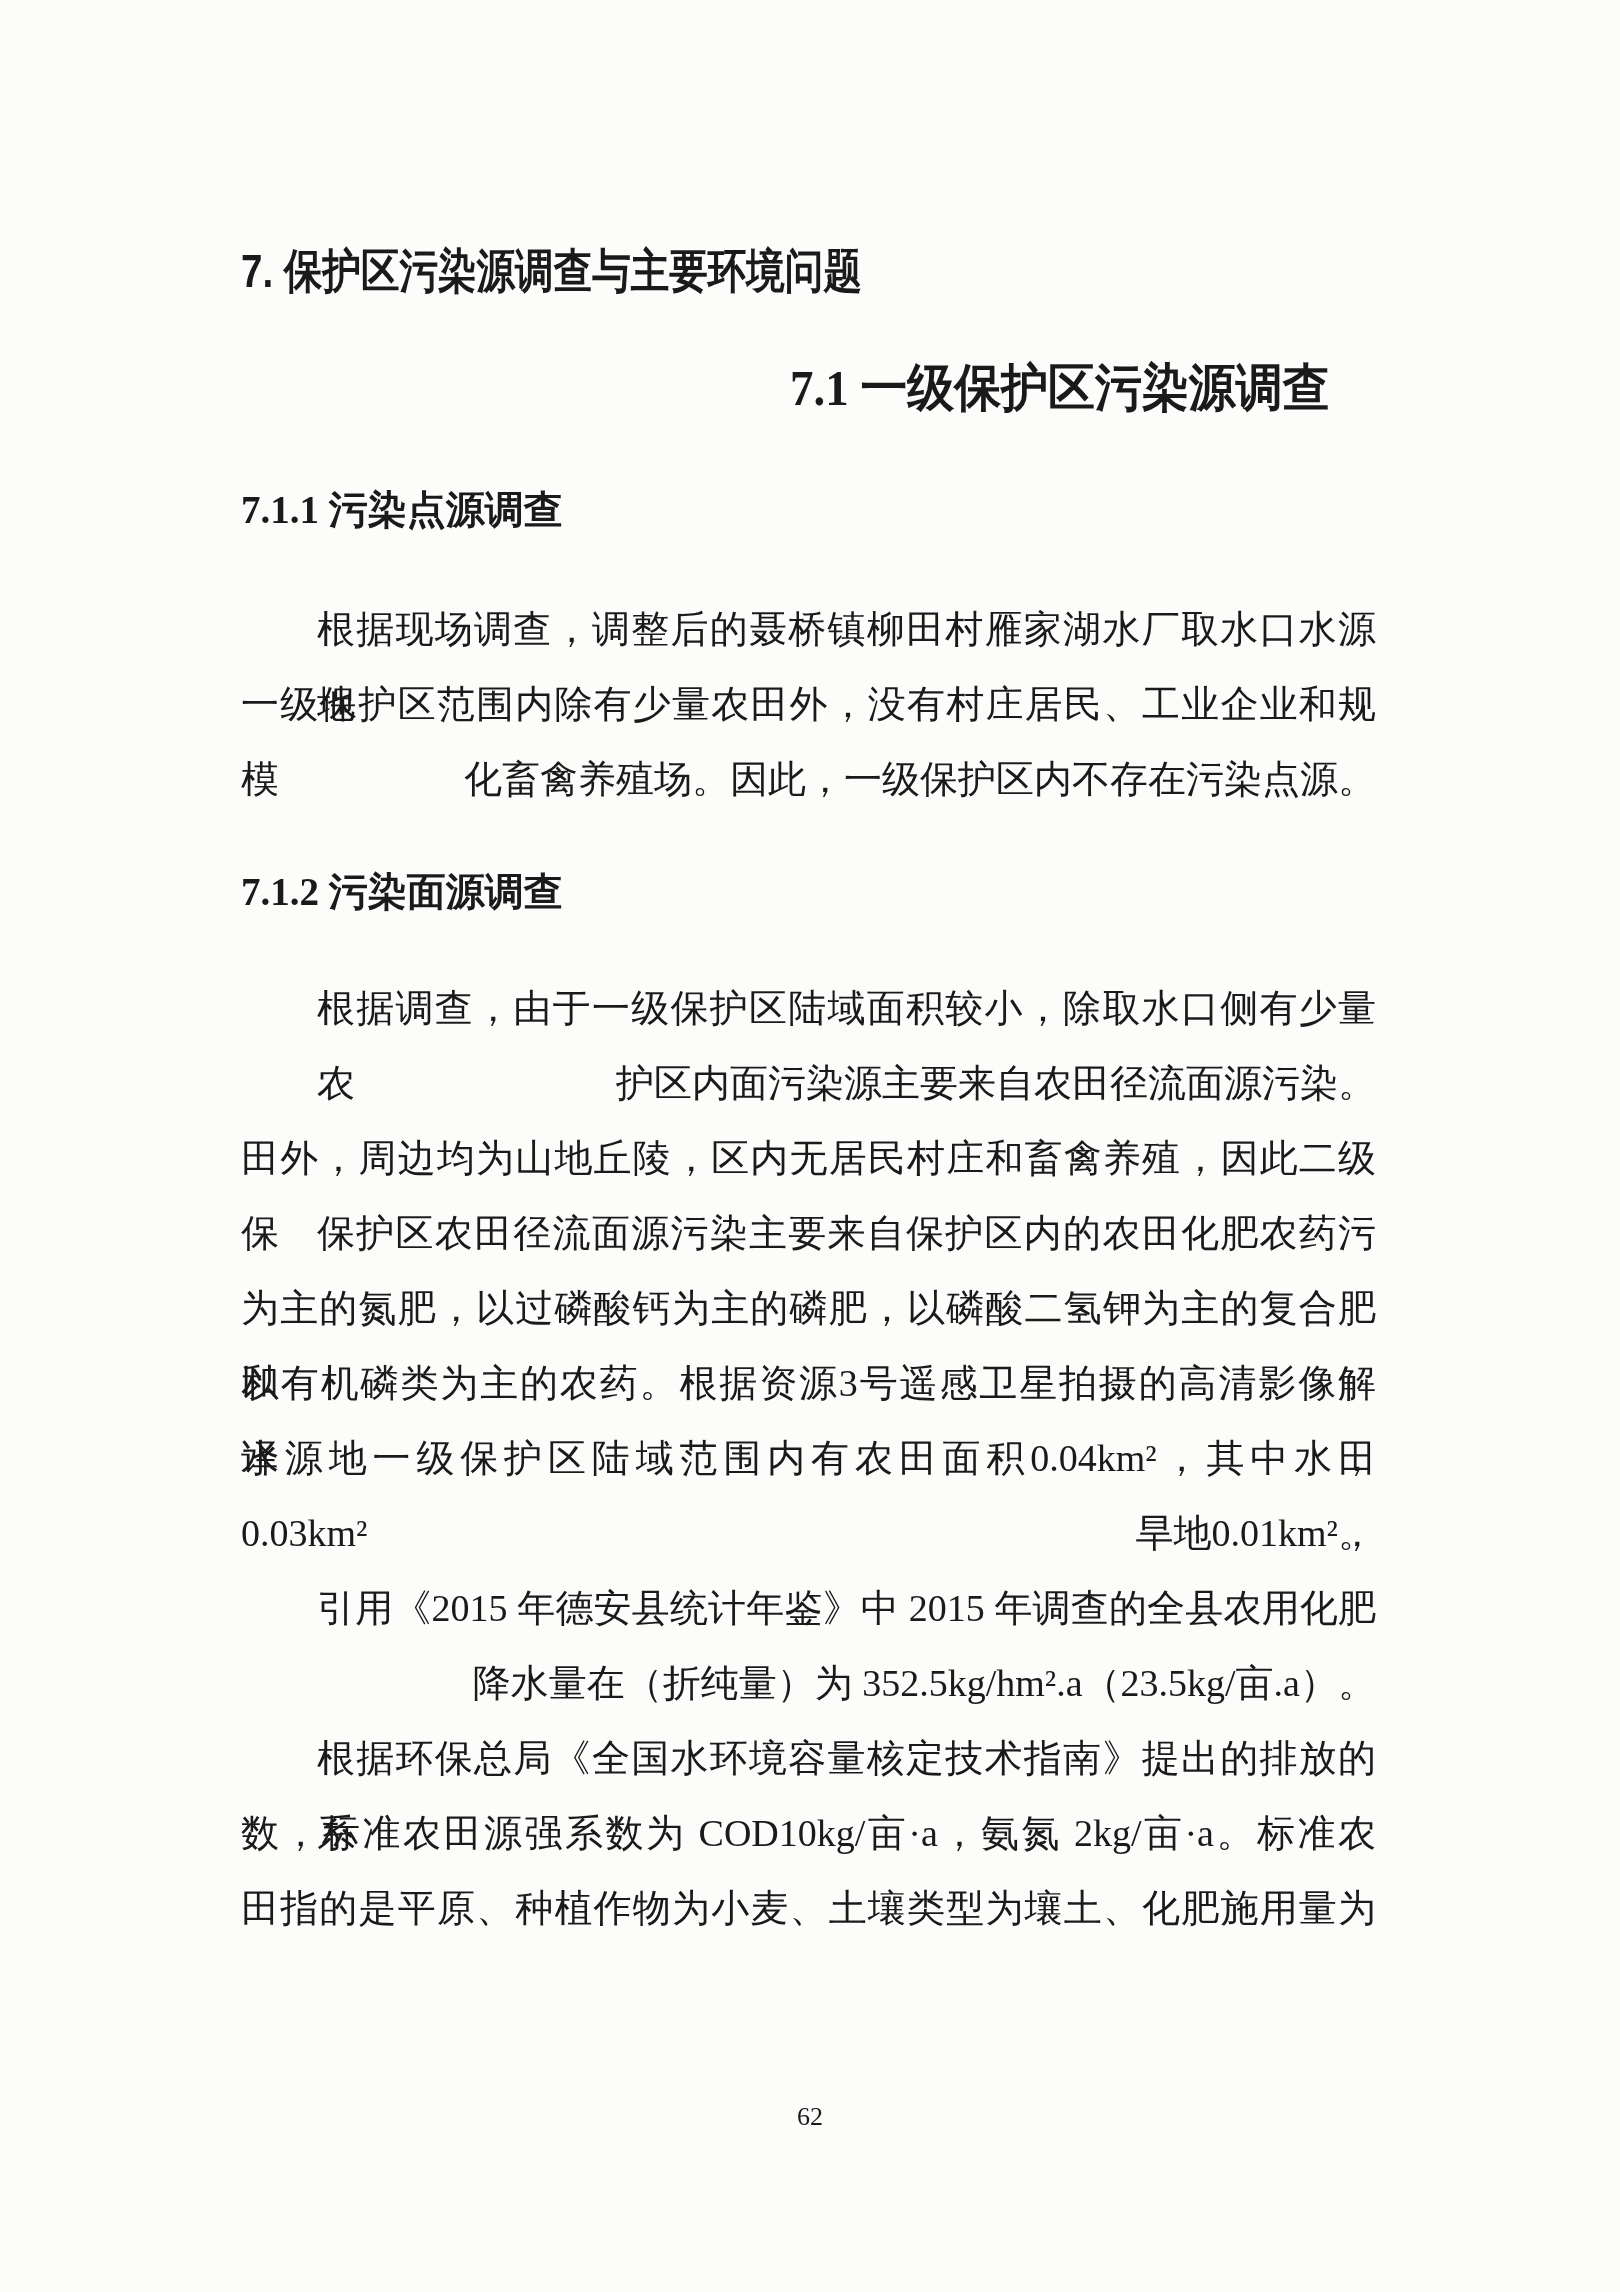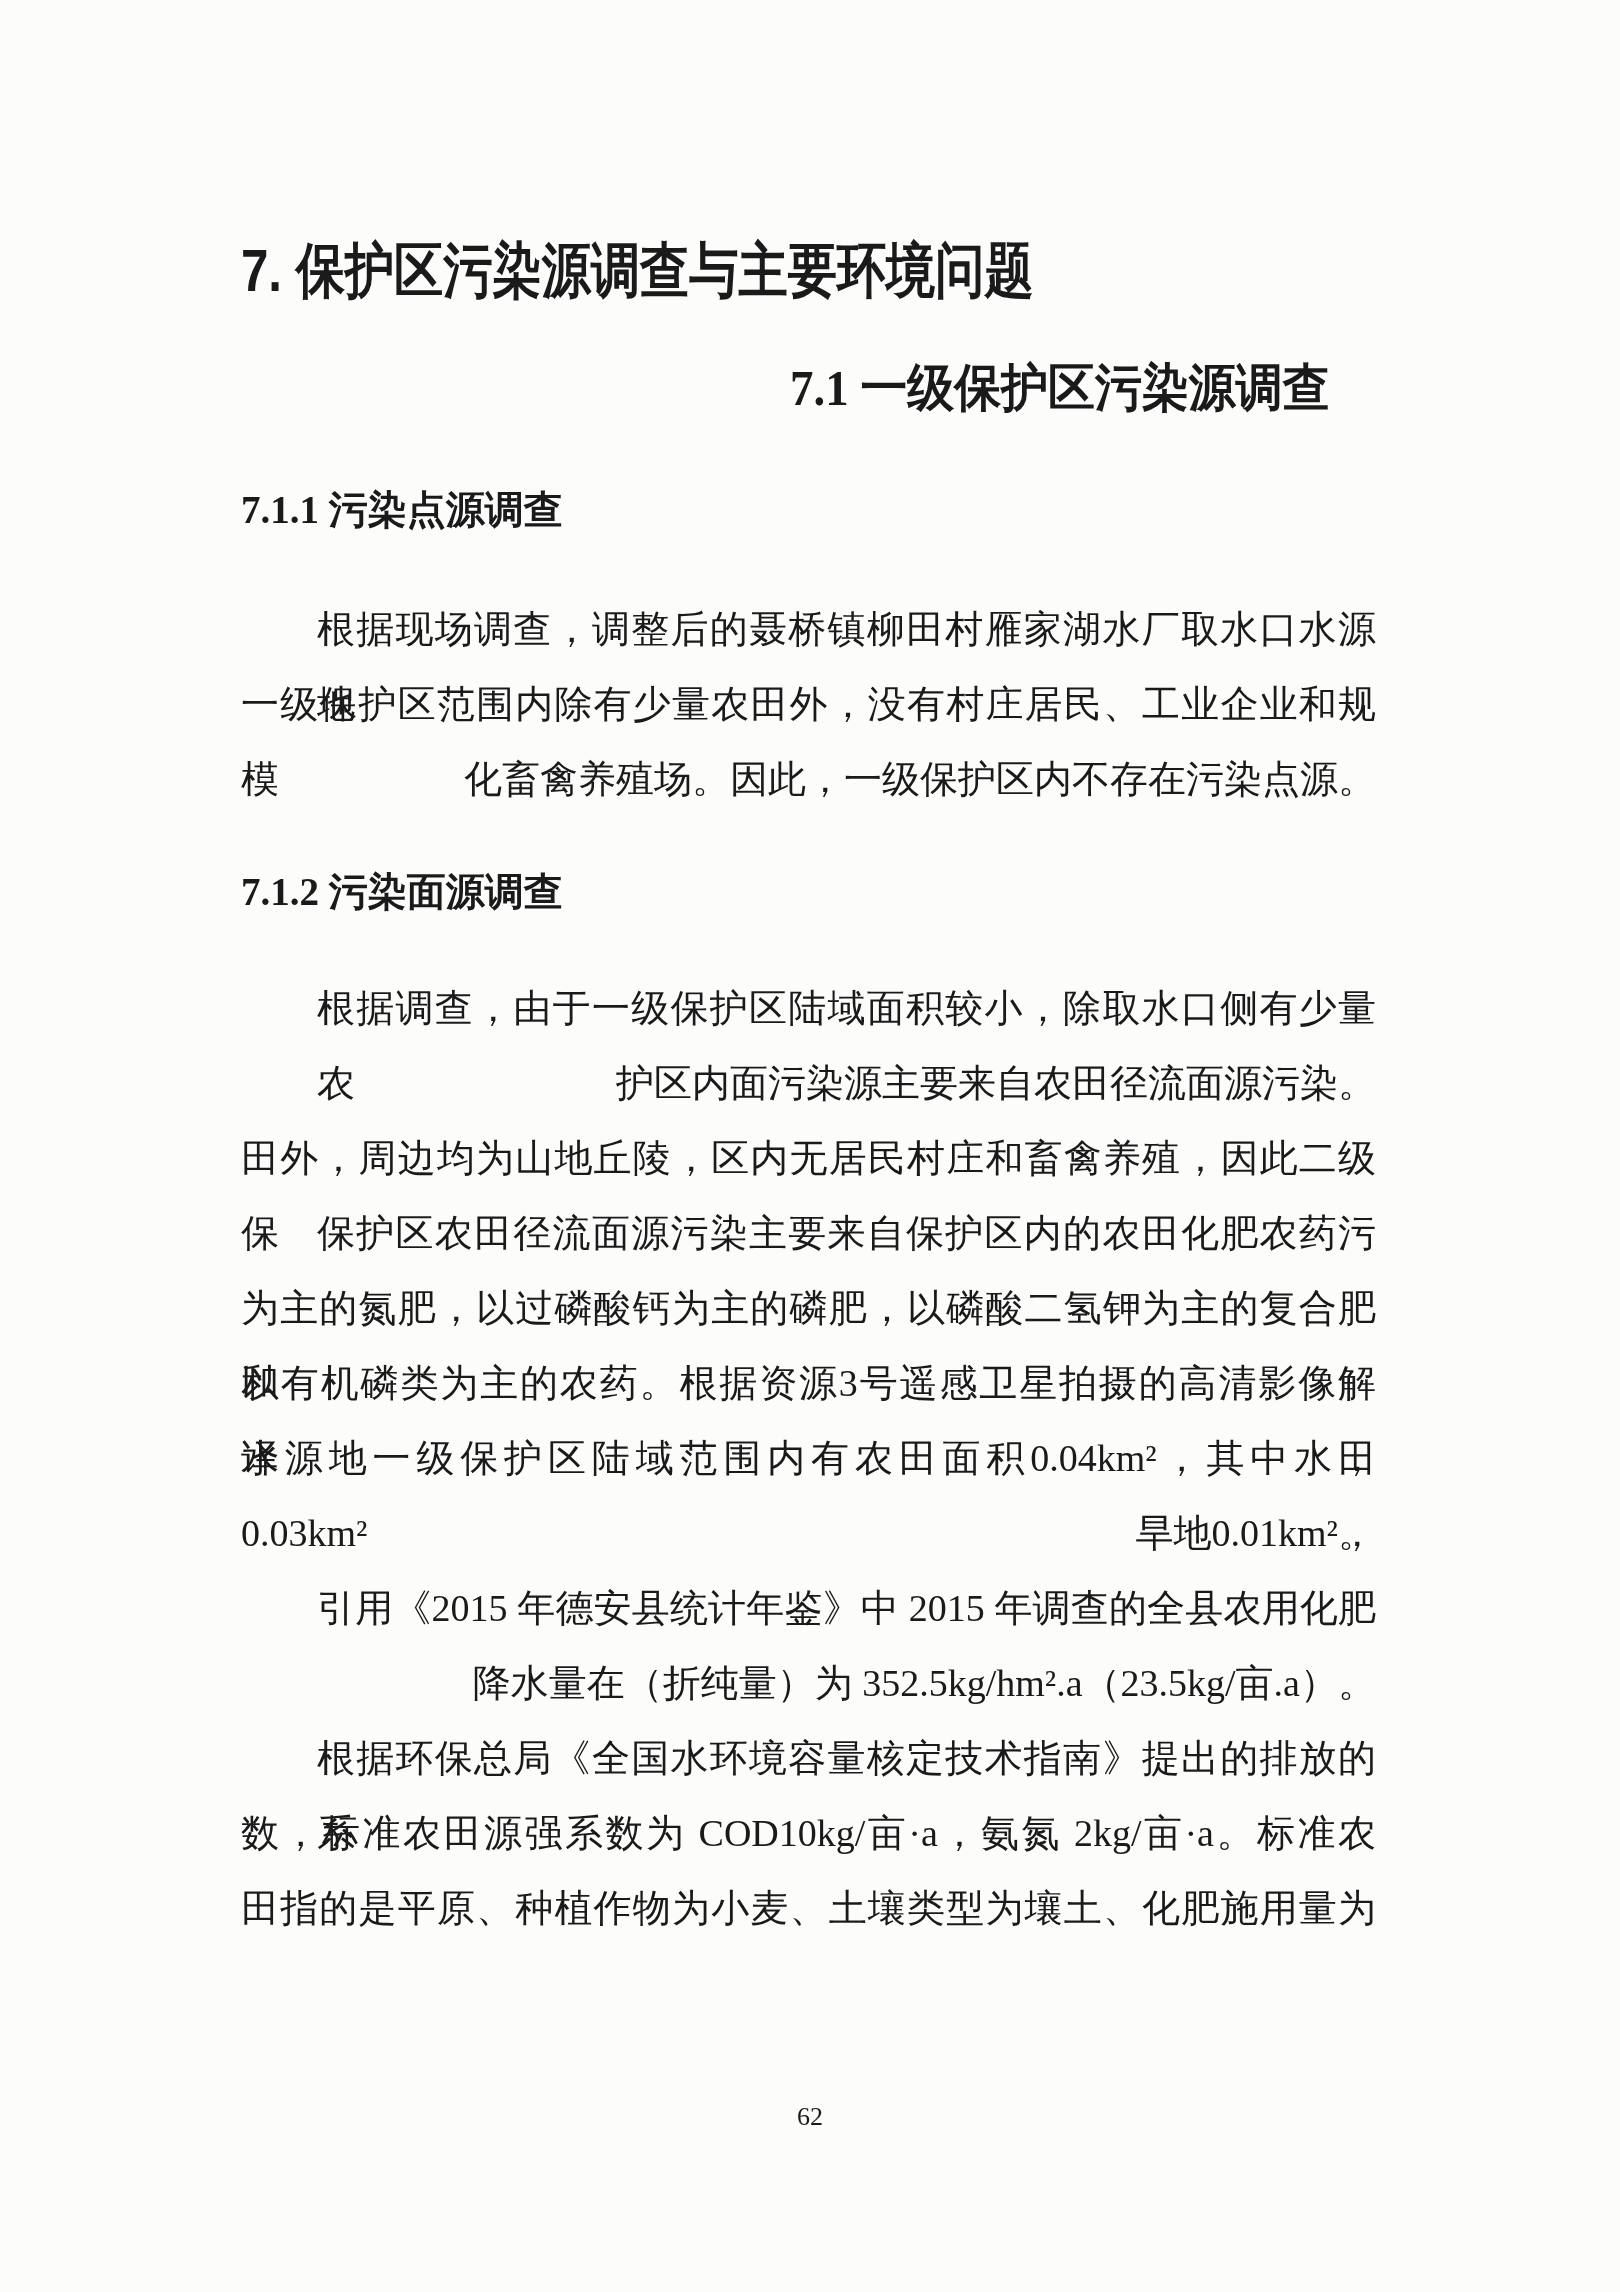--- a/index.html
+++ b/index.html
@@ -14,21 +14,21 @@
   }
   .content {
     position:absolute;
     left:241px; top:0;
     width:1135px;
   }
   .h1 {
     margin:239px 0 13px 0;
     font-family:"Liberation Sans", sans-serif;
     font-weight:bold;
-    font-size:60px;
+    font-size:47px;
     line-height:63px;
     white-space:nowrap;
   }
   .h1-inner { display:inline-block; transform:scaleX(0.82); transform-origin:0 50%; }
   .h2 {
     margin:59px 0 0 0;
     font-weight:bold;
     font-size:51px;
     line-height:55px;
     white-space:nowrap;

